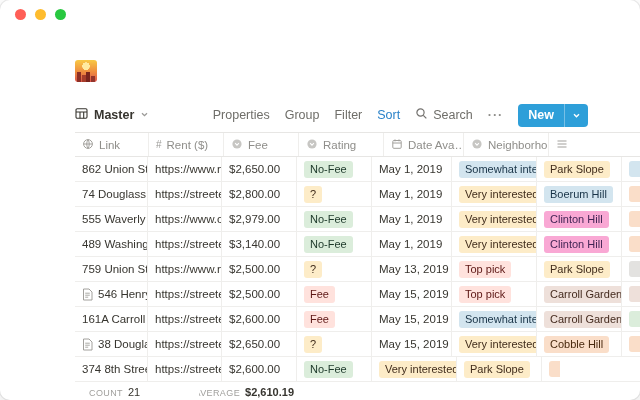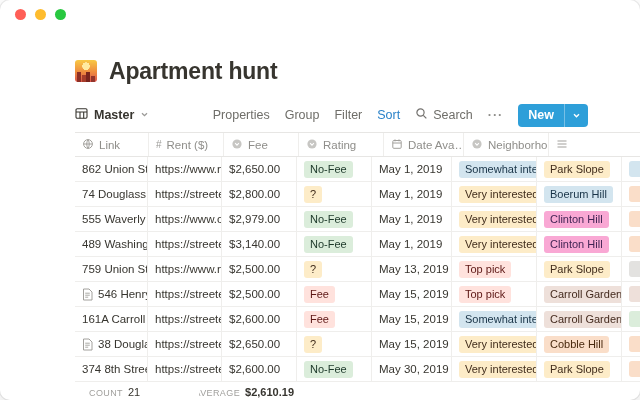--- a/index.html
+++ b/index.html
@@ -72,21 +72,20 @@
     <span class="tl red"></span>
     <span class="tl yellow"></span>
     <span class="tl green"></span>
   </div>
 
   <div class="content">
     <div class="page-header">
       <span class="emoji-city">
           <i></i>
         </span>
-      <h1>Apartment hunt</h1>
     </div>
 
     <div class="toolbar">
       <div class="view-tab">
         <span>
           <svg width="13" height="13" viewBox="0 0 13 13" fill="none" stroke="#37352f" stroke-width="1.1">
             <rect x="1" y="1.8" width="11" height="9.4" rx="1.2"></rect>
               <path d="M1 5h11M5 5v6.2M8.7 5v6.2"></path>
           </svg>
         </span>
@@ -399,23 +398,20 @@
             </div>
             <div class="td" style="width: 74px;">
               <span>https://streetea</span>
             </div>
             <div class="td rent" style="width: 75px;">
               <span>$2,600.00</span>
             </div>
             <div class="td" style="width: 75px;">
               <span class="tag tag-green">No-Fee</span>
             </div>
-            <div class="td" style="width: 80px;">
-              <span>May 30, 2019</span>
-            </div>
             <div class="td" style="width: 85px;">
               <span class="tag tag-yellow">Very interested</span>
             </div>
             <div class="td" style="width: 85px;">
               <span class="tag tag-yellow">Park Slope</span>
             </div>
             <div class="td" style="width: 18px;">
               <span class="tag-sliver tag-orange"></span>
             </div>
           </div>

